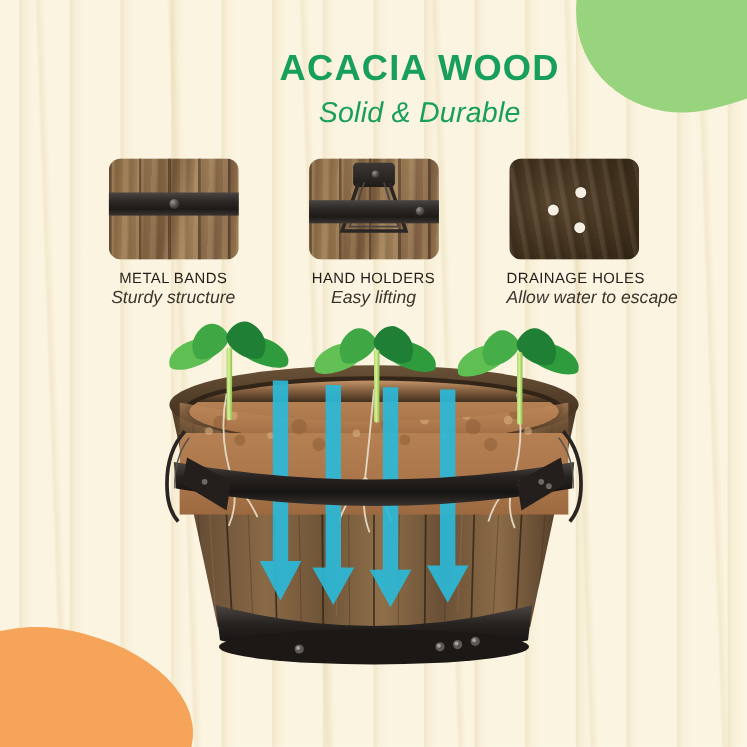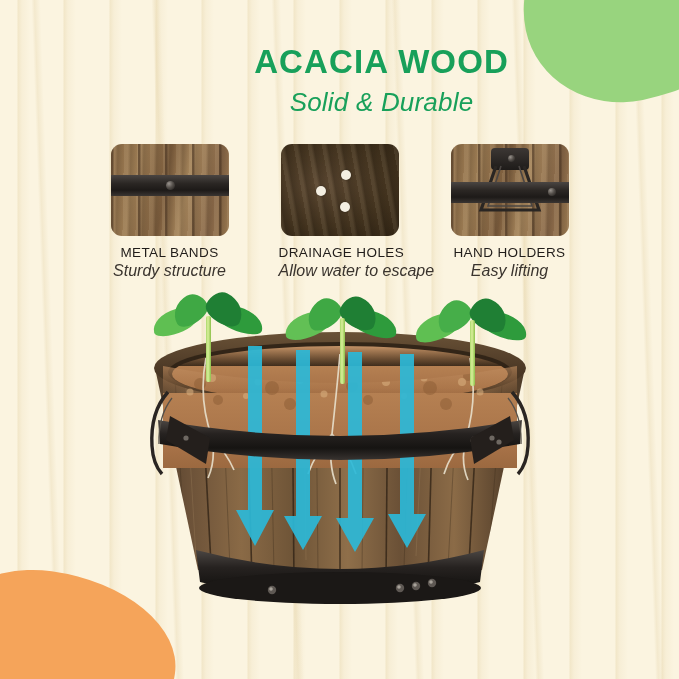--- a/index.html
+++ b/index.html
@@ -89,21 +89,21 @@
     margin: 6px 0 0 0;
   }
   
   .features {
     position: absolute;
     top: 144px;
     left: 0;
     width: 100%;
     display: flex;
     justify-content: center;
-    gap: 48px;
+    gap: 60px;
   }
   .feature {
     width: 122px;
     text-align: center;
   }
   .feature-thumb {
     position: relative;
     width: 118px;
     height: 92px;
     border-radius: 11px;
@@ -234,46 +234,46 @@
         <div class="wood-planks"></div>
         <div class="metal-band-h" style="top:31px;"></div>
         <div class="rivet" style="left:55px; top:37px; width:9px; height:9px;"></div>
       </div>
       <div class="feature-title">METAL BANDS</div>
       <div class="feature-desc">Sturdy structure</div>
     </div>
 
     <div class="feature">
       <div class="feature-thumb">
-        <div class="wood-dark"></div>
-        <div class="hole" style="left:60px; top:26px; width:10px; height:10px;"></div>
-        <div class="hole" style="left:35px; top:42px; width:10px; height:10px;"></div>
-        <div class="hole" style="left:59px; top:58px; width:10px; height:10px;"></div>
-      </div>
-      <div class="feature-title">DRAINAGE HOLES</div>
-      <div class="feature-desc">Allow water to escape</div>
-    </div>
-
-    <div class="feature">
-      <div class="feature-thumb">
         <div class="wood-planks"></div>
 
         <div style="position:absolute; left:40px; top:4px; width:38px; height:22px; border-radius:4px;
                     background:linear-gradient(180deg,#3C3734 0%,#1E1B19 100%);"></div>
         <div class="rivet" style="left:57px; top:11px; width:7px; height:7px;"></div>
 
         <svg width="118" height="92" viewBox="0 0 118 92" style="position:absolute; left:0; top:0;">
           <path d="M45 22 L30 66 L88 66 L73 22" fill="none" stroke="#2A2623" stroke-width="3.2"></path>
           <path d="M50 22 L37 62 L81 62 L68 22" fill="none" stroke="#4A4542" stroke-width="1.6"></path>
         </svg>
         <div class="metal-band-h" style="top:38px;"></div>
         <div class="rivet" style="left:97px; top:44px; width:8px; height:8px;"></div>
       </div>
       <div class="feature-title">HAND HOLDERS</div>
       <div class="feature-desc">Easy lifting</div>
+    </div>
+
+    <div class="feature">
+      <div class="feature-thumb">
+        <div class="wood-dark"></div>
+        <div class="hole" style="left:60px; top:26px; width:10px; height:10px;"></div>
+        <div class="hole" style="left:35px; top:42px; width:10px; height:10px;"></div>
+        <div class="hole" style="left:59px; top:58px; width:10px; height:10px;"></div>
+      </div>
+      <div class="feature-title">DRAINAGE HOLES</div>
+      <div class="feature-desc">Allow water to escape</div>
     </div>
 
   </div>
 
   <div class="planter-scene">
 
     <svg class="barrel" viewBox="0 0 679 345">
       <defs>
         <linearGradient id="gWood" x1="0" y1="0" x2="1" y2="0">
           <stop offset="0%" stop-color="#4E3B28"></stop>

